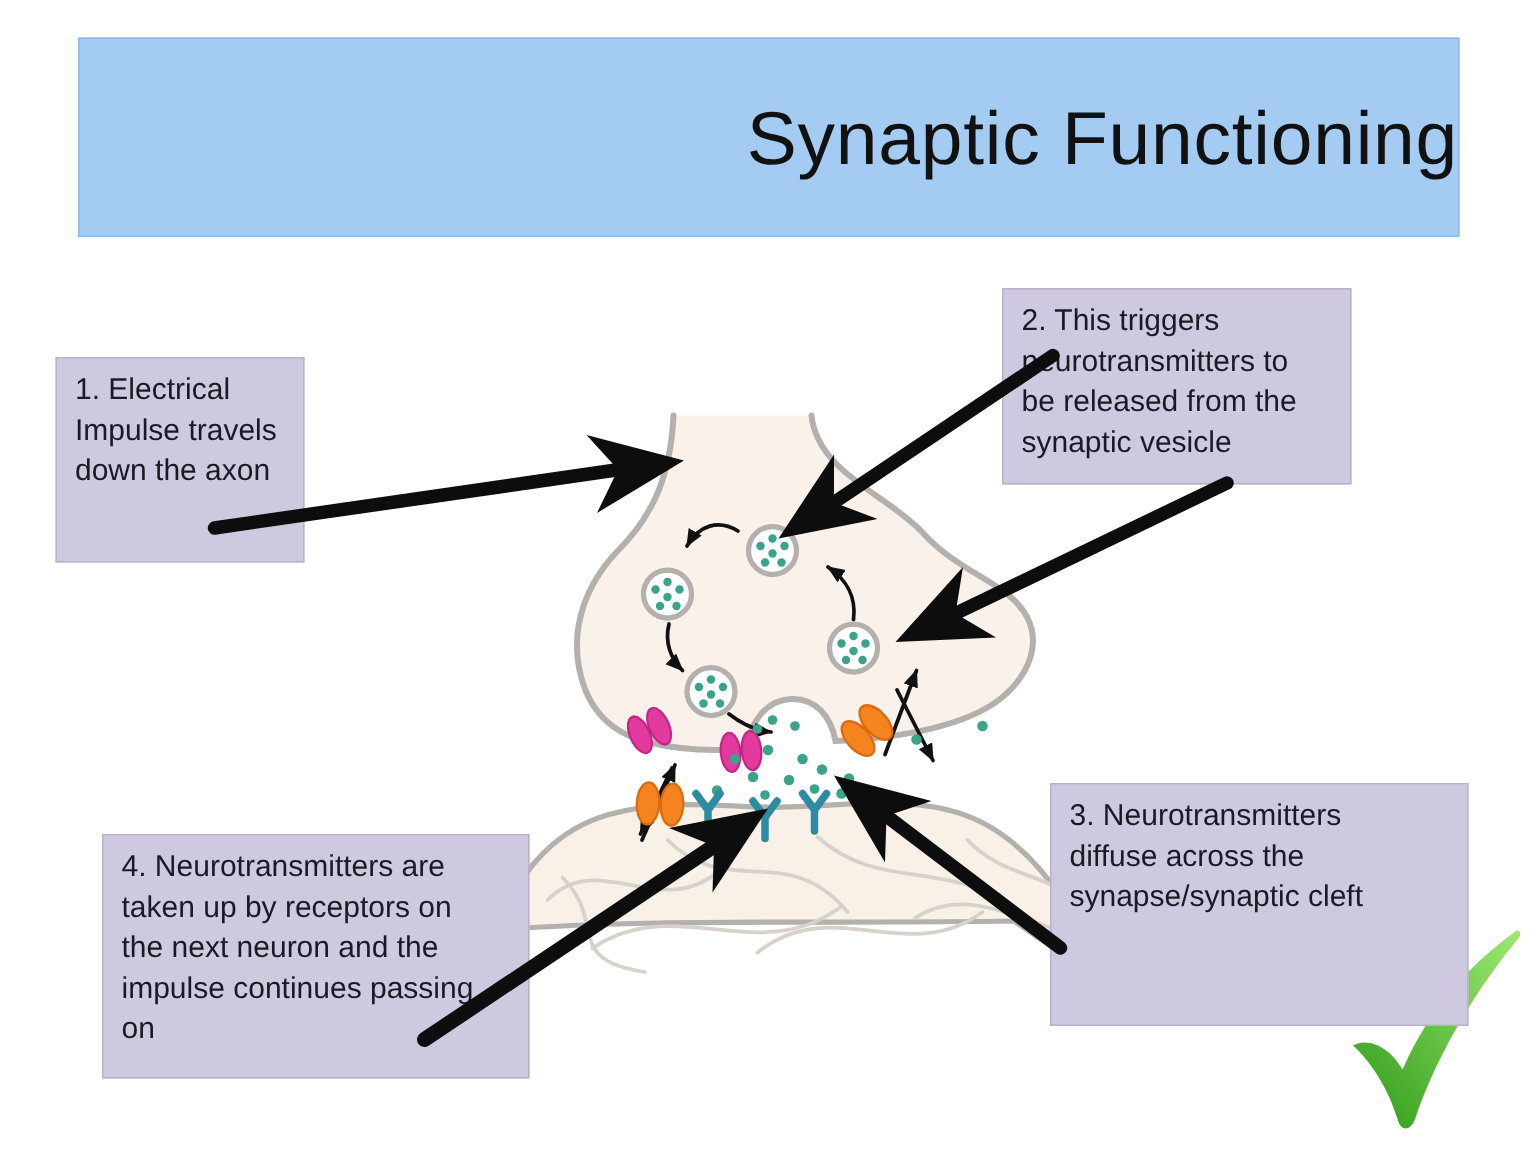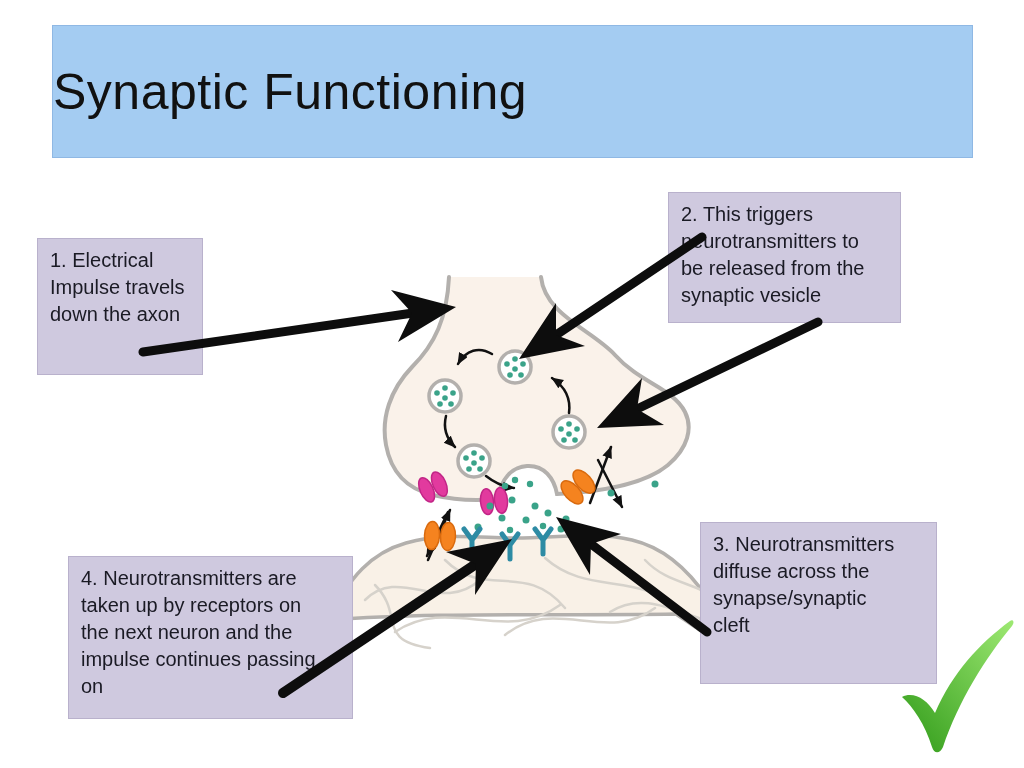--- a/index.html
+++ b/index.html
@@ -13,29 +13,29 @@
     --transporter_orange:#f5831f; --transporter_orange_edge:#d96a0e;
     --check_light:#9ee973; --check_dark:#2f9a18;
   }
   *{margin:0;padding:0;box-sizing:border-box;}
   html,body{width:1024px;height:768px;background:#fff;overflow:hidden;
     font-family:"Liberation Sans", sans-serif;}
   .slide{position:relative;width:1024px;height:768px;background:#fff;}
   .title-bar{
     position:absolute;left:52px;top:25px;width:921px;height:133px;
     background:var(--title_bg);border:1px solid var(--title_border);
-    display:flex;align-items:center;justify-content:flex-start;
+    display:flex;align-items:center;justify-content:flex-end;
     font-size:50px;color:#111;letter-spacing:0.5px;z-index:2;}
   .callout{
     position:absolute;background:var(--callout_bg);
     border:1px solid var(--callout_border);color:var(--text_dark);
     font-size:20px;line-height:27px;padding:8px 12px;overflow:hidden;z-index:2;}
   #callout1{left:37px;top:238px;width:166px;height:137px;padding-right:16px;}
   #callout2{left:668px;top:192px;width:233px;height:131px;padding-right:26px;}
-  #callout3{left:700px;top:522px;width:237px;height:162px;padding-right:30px;}
+  #callout3{left:700px;top:522px;width:279px;height:162px;padding-right:30px;}
   #callout4{left:68px;top:556px;width:285px;height:163px;padding-right:24px;}
   svg.layer{position:absolute;left:0;top:0;z-index:1;}
   svg.overlay{position:absolute;left:0;top:0;z-index:3;pointer-events:none;}
   .cellfill{fill:var(--cell_fill);}
   .memb{fill:none;stroke:var(--membrane_gray);stroke-width:4;stroke-linecap:round;}
   .ves{fill:#fff;stroke:var(--membrane_gray);stroke-width:3.5;}
   .dot{fill:var(--nt_teal);}
   .thin{stroke:#111;stroke-width:2.5;fill:none;stroke-linecap:round;}
   .pinkov{fill:var(--channel_pink);stroke:var(--channel_pink_edge);stroke-width:1.5;}
   .orngov{fill:var(--transporter_orange);stroke:var(--transporter_orange_edge);stroke-width:1.5;}

